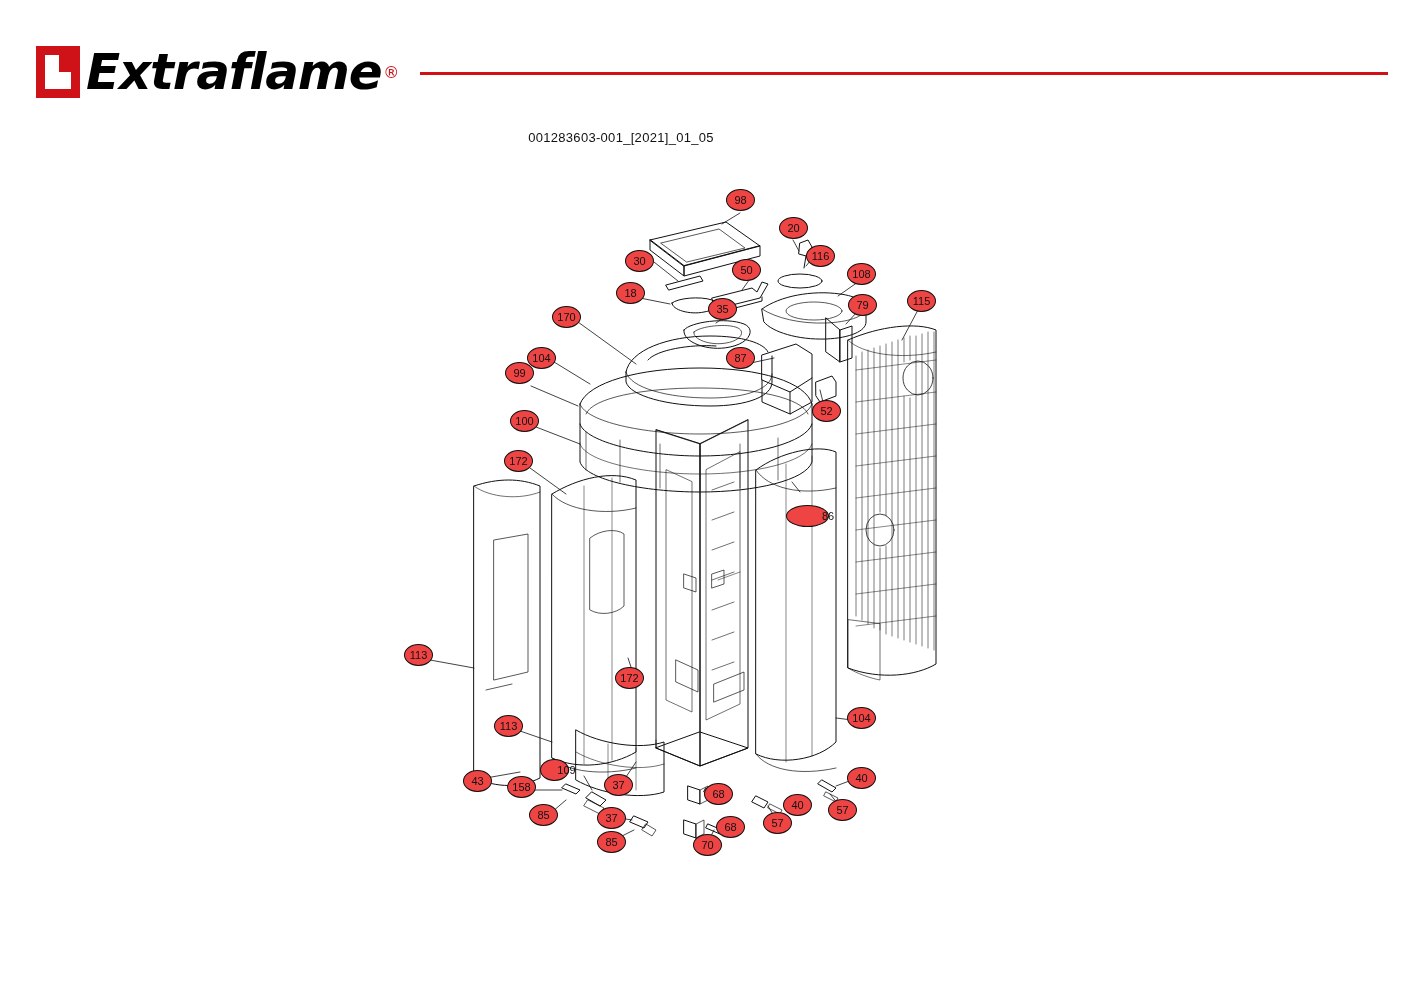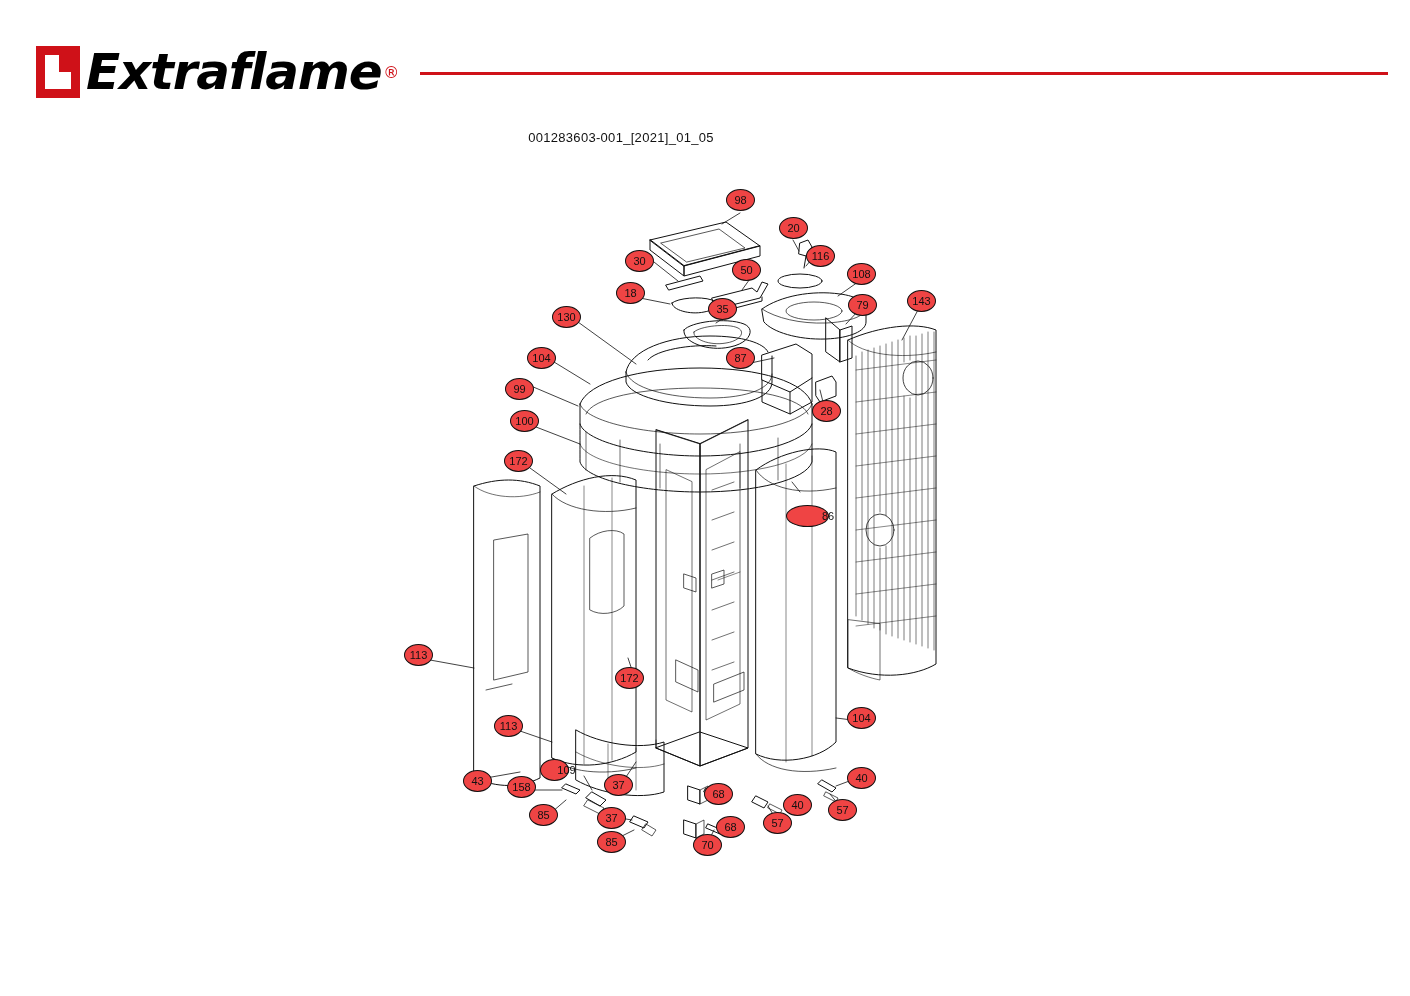--- a/index.html
+++ b/index.html
@@ -365,26 +365,26 @@
 <div id="callout-layer">
     <div class="balloon" style="left: 726px; top: 189px;">98</div>
     <div class="balloon" style="left: 625px; top: 250px;">30</div>
     <div class="balloon" style="left: 779px; top: 217px;">20</div>
     <div class="balloon" style="left: 806px; top: 245px;">116</div>
     <div class="balloon" style="left: 732px; top: 259px;">50</div>
     <div class="balloon" style="left: 616px; top: 282px;">18</div>
     <div class="balloon" style="left: 708px; top: 298px;">35</div>
     <div class="balloon" style="left: 847px; top: 263px;">108</div>
     <div class="balloon" style="left: 848px; top: 294px;">79</div>
-    <div class="balloon" style="left: 907px; top: 290px;">143</div>
-    <div class="balloon" style="left: 552px; top: 306px;">130</div>
+    <div class="balloon" style="left: 907px; top: 290px;">115</div>
+    <div class="balloon" style="left: 552px; top: 306px;">170</div>
     <div class="balloon" style="left: 527px; top: 347px;">104</div>
     <div class="balloon" style="left: 726px; top: 347px;">87</div>
-    <div class="balloon" style="left: 505px; top: 378px;">99</div>
-    <div class="balloon" style="left: 812px; top: 400px;">28</div>
+    <div class="balloon" style="left: 505px; top: 362px;">99</div>
+    <div class="balloon" style="left: 812px; top: 400px;">52</div>
     <div class="balloon" style="left: 510px; top: 410px;">100</div>
     <div class="balloon" style="left: 504px; top: 450px;">172</div>
     <div class="balloon" style="left: 786px; top: 505px; padding-left: 41px;">86</div>
     <div class="balloon" style="left: 404px; top: 644px;">113</div>
     <div class="balloon" style="left: 615px; top: 667px;">172</div>
     <div class="balloon" style="left: 847px; top: 707px;">104</div>
     <div class="balloon" style="left: 494px; top: 715px;">113</div>
     <div class="balloon" style="left: 540px; top: 759px; padding-left: 24px;">109</div>
     <div class="balloon" style="left: 604px; top: 774px;">37</div>
     <div class="balloon" style="left: 847px; top: 767px;">40</div>

